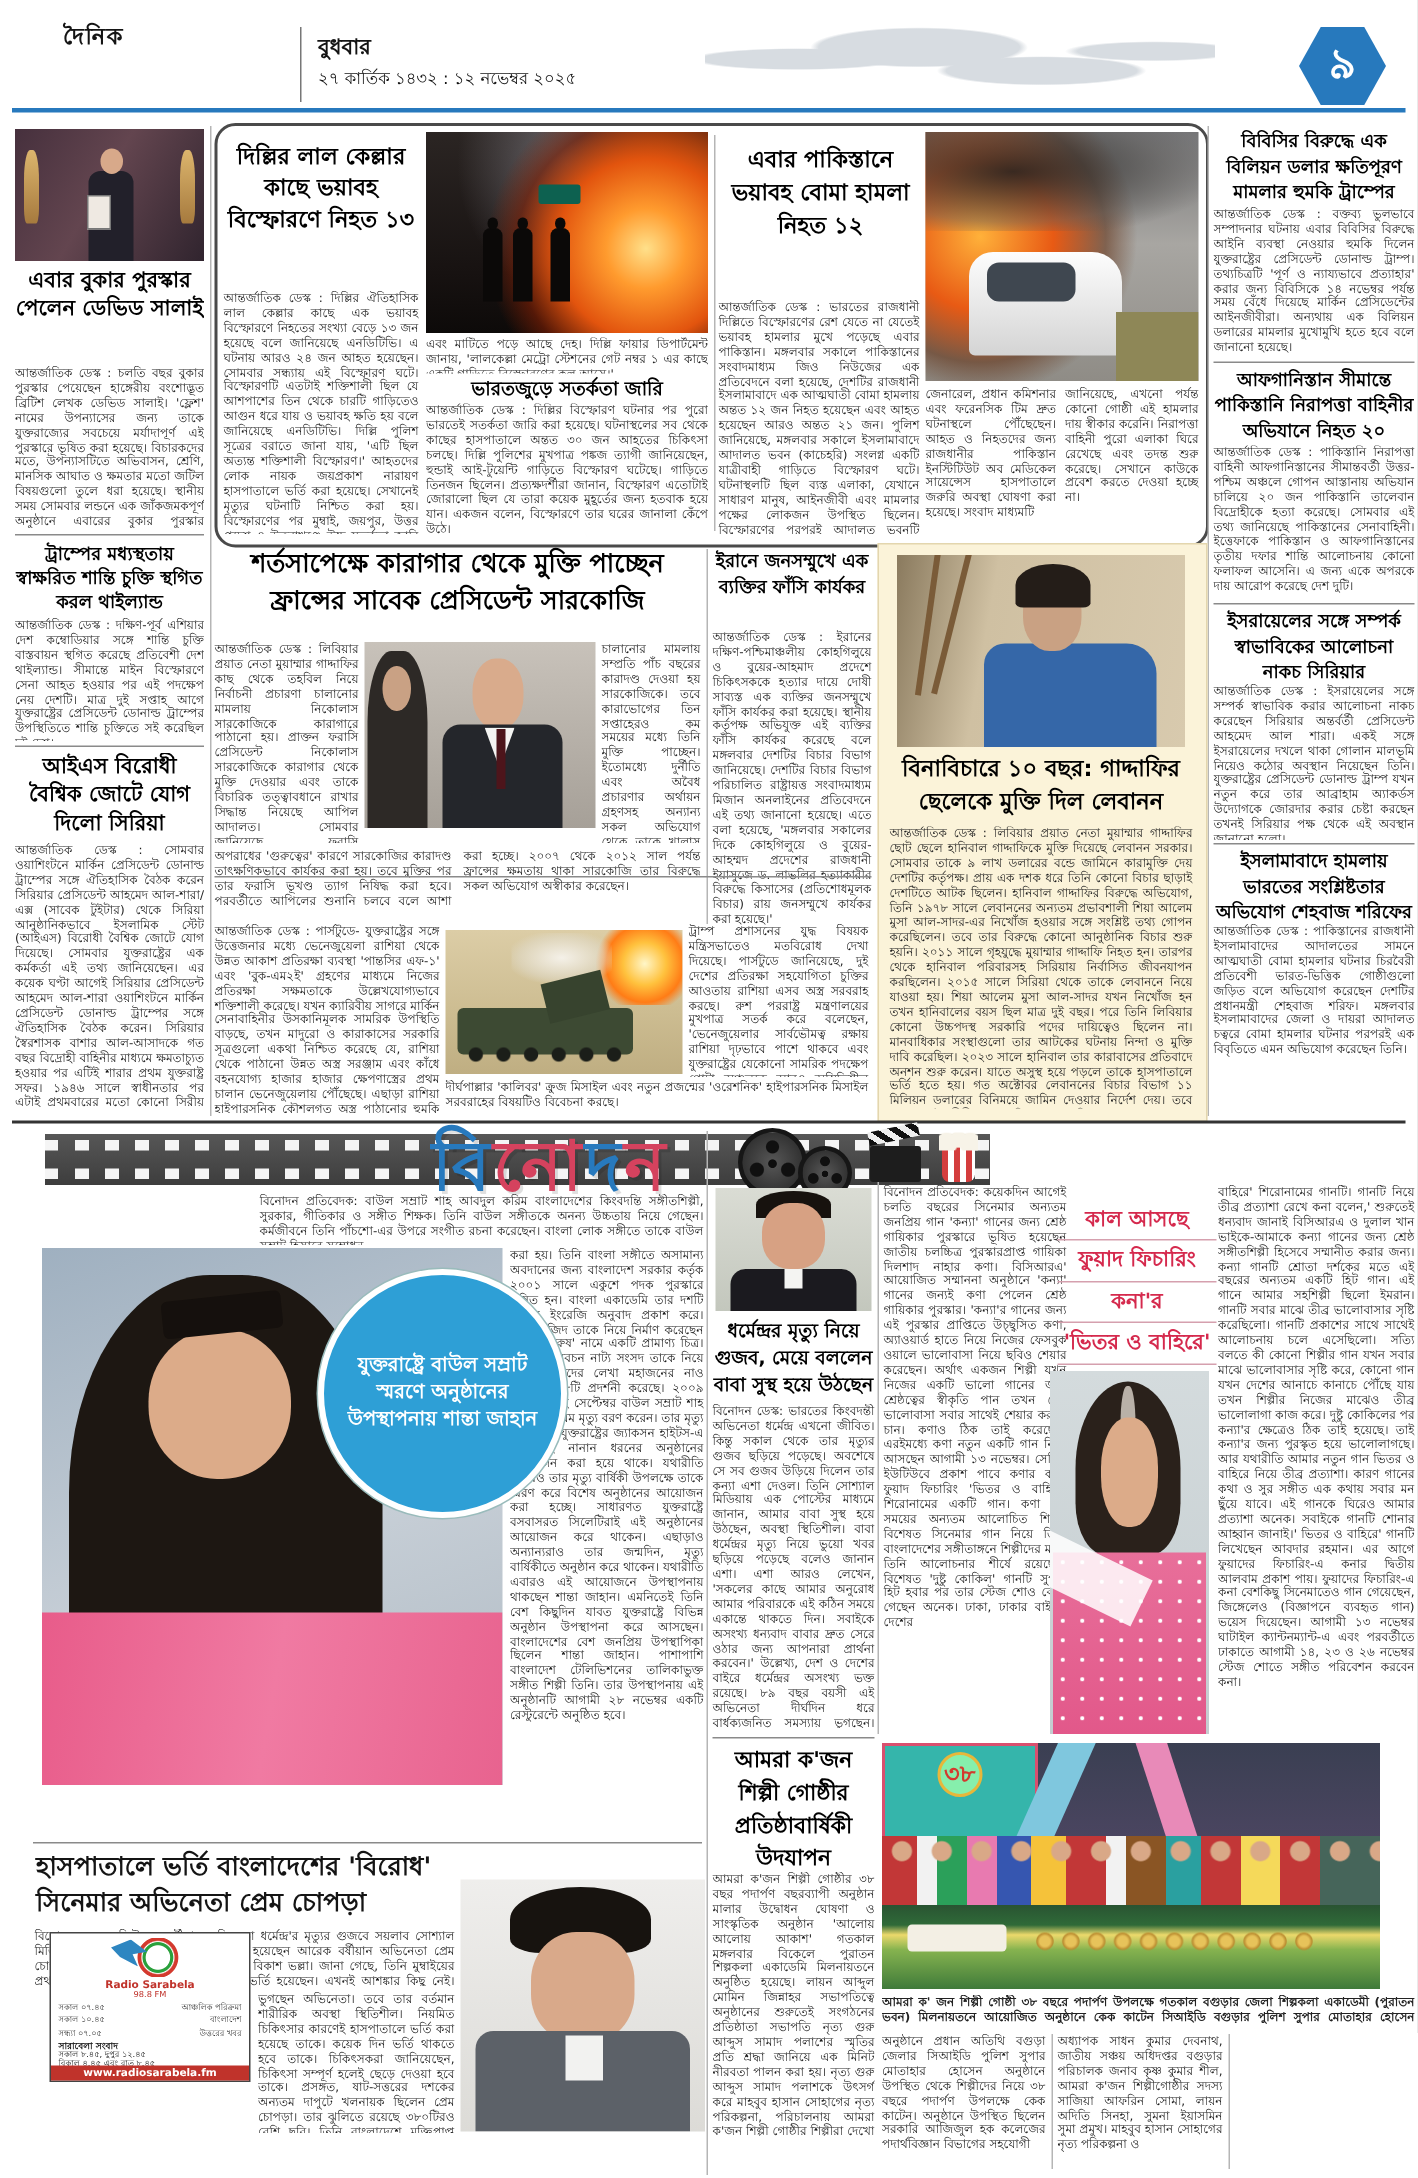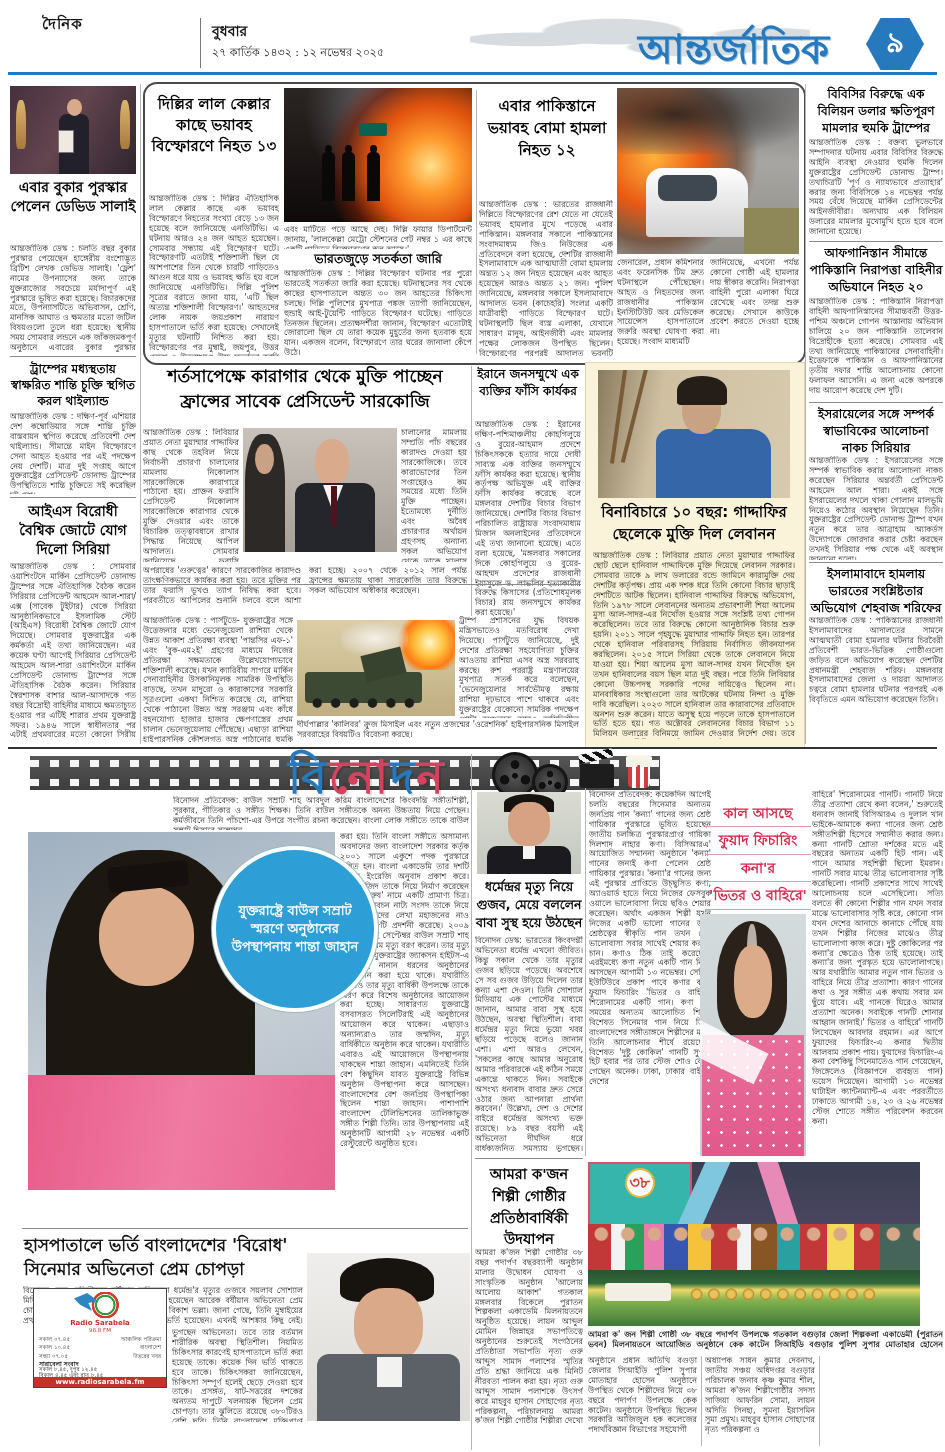--- a/index.html
+++ b/index.html
@@ -79,21 +79,21 @@
   .kn-face{left:32%;top:13%;width:36%;height:30%;background:#dcab89;border-radius:46%;}
   .kn-dress{left:2%;bottom:0;width:96%;height:50%;
      background:radial-gradient(circle,#fff 14%,transparent 16%) 0 0/13px 13px,
      linear-gradient(#e86f9a,#e2588a);}
   .kn-scarf{left:-12%;top:50%;width:74%;height:14%;background:rgba(255,255,255,.85);transform:rotate(26deg);}
   #ph-group{background:linear-gradient(180deg,#3a3f52 0%,#4a4560 38%,#6a5570 52%,#27492f 62%,#2f6a38 74%,#ecd96b 78%,#86b34f 84%,#3f7a3a 100%);}
   .gp-str1{left:30%;top:-10%;width:7%;height:70%;background:#7fc7de;transform:rotate(24deg);}
   .gp-str2{left:55%;top:-10%;width:6%;height:70%;background:#e88ab8;transform:rotate(-18deg);}
   .gp-banner{left:3%;top:6%;width:30%;height:40%;background:#35b5ab;border:2px solid #d94f6e;color:#fff;
      display:flex;align-items:flex-start;justify-content:center;font-weight:bold;font-size:16px;}
-  .gp-banner span{margin-top:4px;background:#ffffff;color:#d33a2e;border-radius:50%;width:26px;height:26px;
+  .gp-banner span{margin-top:4px;background:#86efac;color:#d33a2e;border-radius:50%;width:26px;height:26px;
      display:flex;align-items:center;justify-content:center;border:2px solid #e7b73a;}
   .gp-people{left:0;top:38%;width:100%;height:28%;
      background:radial-gradient(circle at 50% 22%,#d9a887 16%,transparent 19%) 0 0/8% 100% repeat-x,
      linear-gradient(90deg,#c23737 0 7%,#f2f2f2 7% 11%,#2ba05a 11% 17%,#e87ab0 17% 23%,#3656b0 23% 30%,#f5c23a 30% 37%,#c23737 37% 45%,#f2f2f2 45% 49%,#8a5524 49% 57%,#2aa0a0 57% 64%,#c23737 64% 72%,#f5d95a 72% 80%,#c23737 80% 88%,#46655a 88% 100%);}
   .gp-cake{left:5%;bottom:15%;width:20%;height:11%;background:#f3efe4;border-radius:3px;}
   .gp-troph{left:30%;bottom:14%;width:58%;height:10%;background:radial-gradient(circle at 50% 45%,#e7c35a 28%,#b98a2e 44%,transparent 50%) 0 0/9% 100% repeat-x;}
   #ph-prem{background:linear-gradient(#efeeec,#dcdbd7);}
   .pr-beret{left:20%;top:3%;width:58%;height:26%;background:#17130f;border-radius:50% 50% 22% 22%;}
   .pr-face{left:29%;top:21%;width:42%;height:44%;background:#d9a98a;border-radius:44%;}
   .pr-jacket{left:6%;bottom:0;width:88%;height:40%;background:#5c6168;border-radius:12px 12px 0 0;}
@@ -142,21 +142,20 @@
 
 <div id="page">
 
   <div class="abs" style="left:42px;top:12px;width:160px;">
     <div class="brand-top">দৈনিক</div>
   </div>
   <div class="abs" style="left:200px;top:18px;width:1px;height:50px;background:#777;"></div>
   <div class="abs" style="left:212px;top:20px;font-size:14px;font-weight:bold;">বুধবার</div>
   <div class="abs" style="left:212px;top:44px;font-size:11px;">২৭ কার্তিক ১৪৩২ : ১২ নভেম্বর ২০২৫</div>
   <div class="abs map" style="left:470px;top:16px;width:340px;height:52px;"></div>
-  <div class="abs section-title" style="left:638px;top:18px;">আন্তর্জাতিক</div>
   <div class="abs hex" style="left:866px;top:18px;width:58px;height:52px;">
     <span>৯</span>
   </div>
   <div class="abs" style="left:8px;top:72px;width:929px;height:3px;background:#2779bd;"></div>
 
   <div class="ph" id="ph-booker" style="left:10px;top:86px;width:126px;height:88px;">
     <i class="bk-tro" style="left:5%"></i>
       <i class="bk-tro" style="right:5%"></i>
     <i class="bk-man"></i>
       <i class="bk-face"></i>

